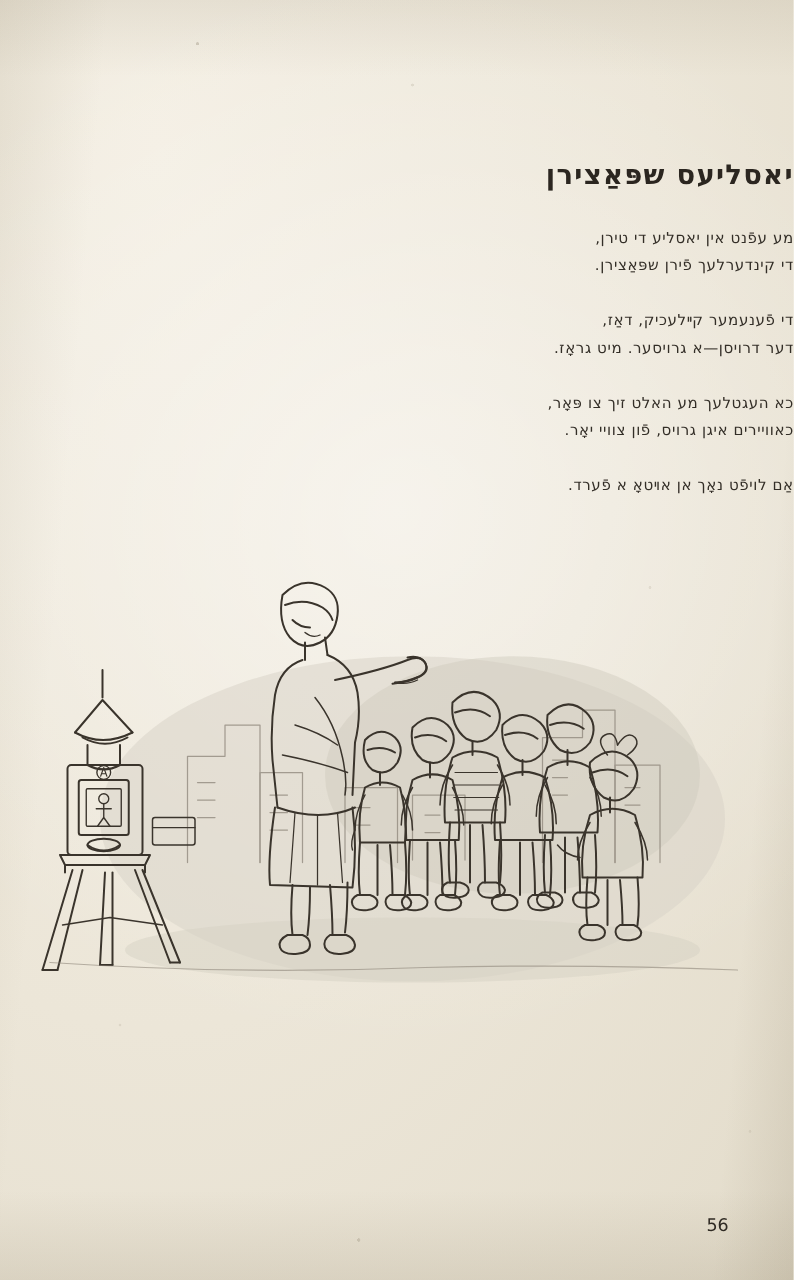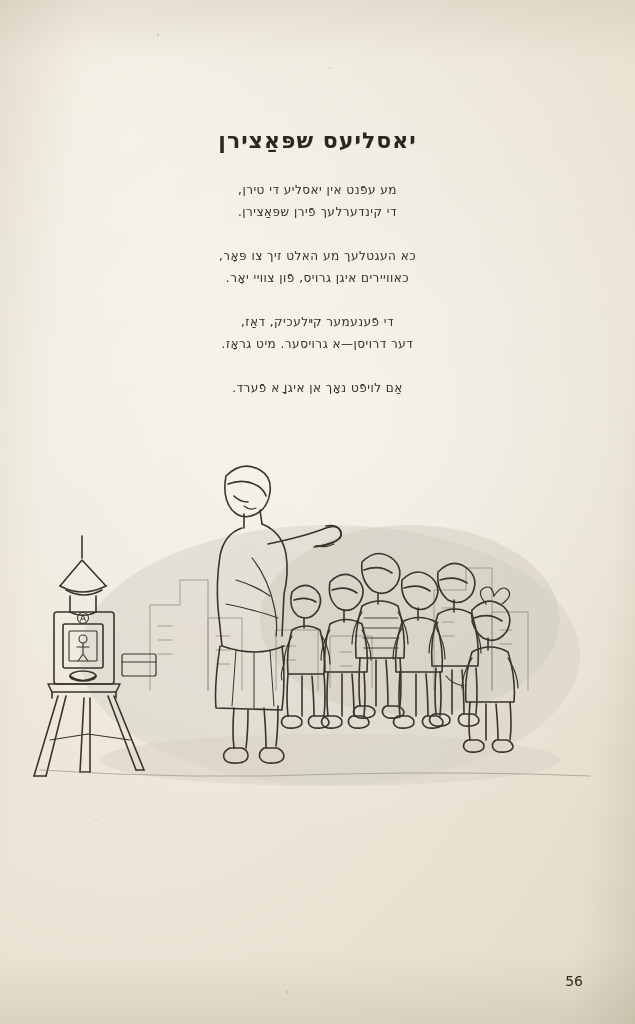--- a/index.html
+++ b/index.html
@@ -44,21 +44,20 @@
       radial-gradient(circle at 96px 820px, rgba(120,108,86,0.28) 0 1px, transparent 1.3px),
       radial-gradient(circle at 287px 992px, rgba(120,108,86,0.45) 0 1.2px, transparent 1.5px),
       radial-gradient(circle at 600px 905px, rgba(120,108,86,0.22) 0 1px, transparent 1.3px);
   }
 
   #poem {
     position: absolute;
     top: 128px;
     left: 0;
     right: 0;
-    text-align: center;
     direction: rtl;
   }
   #poem-title {
     font-family: "DejaVu Sans", sans-serif;
     font-size: 22px;
     font-weight: 700;
     letter-spacing: 1px;
     color: #2b2620;
     margin-bottom: 26px;
   }
@@ -106,31 +105,31 @@
 
   <div id="poem">
     <div id="poem-title">יאסליעס שפּאַצירן</div>
 
     <div class="stanza">
       <div class="verse-line">מע עפֿנט אין יאסליע די טירן,</div>
       <div class="verse-line">די קינדערלעך פֿירן שפּאַצירן.</div>
     </div>
 
     <div class="stanza">
+      <div class="verse-line">די פֿענעמער קײלעכיק, דאַז,</div>
+      <div class="verse-line">דער דרויסן—א גרויסער. מיט גראָז.</div>
+    </div>
+
+    <div class="stanza">
       <div class="verse-line">כא העגטלעך מע האלט זיך צו פּאָר,</div>
       <div class="verse-line">כאוויירים איגן גרויס, פֿון צוויי יאָר.</div>
     </div>
 
     <div class="stanza">
-      <div class="verse-line">די פֿענעמער קײלעכיק, דאַז,</div>
-      <div class="verse-line">דער דרויסן—א גרויסער. מיט גראָז.</div>
-    </div>
-
-    <div class="stanza">
-      <div class="verse-line">אַם לויפֿט נאָך אן איגןָ א פֿערד.</div>
+      <div class="verse-line">אַם לויפֿט נאָך אן אױטאָ א פֿערד.</div>
     </div>
   </div>
 
   <div id="illustration">
     <svg viewBox="0 0 575 360" xmlns="http://www.w3.org/2000/svg" fill="none" stroke="#3a342c" stroke-width="1.6" stroke-linecap="round" stroke-linejoin="round">
 
       <g stroke="none">
         <ellipse cx="300" cy="215" rx="250" ry="130" fill="#d9d4c8" opacity="0.55"></ellipse>
         <ellipse cx="380" cy="180" rx="150" ry="95" fill="#cfc9bc" opacity="0.45"></ellipse>
         <ellipse cx="300" cy="320" rx="230" ry="26" fill="#d6d1c4" opacity="0.5"></ellipse>

